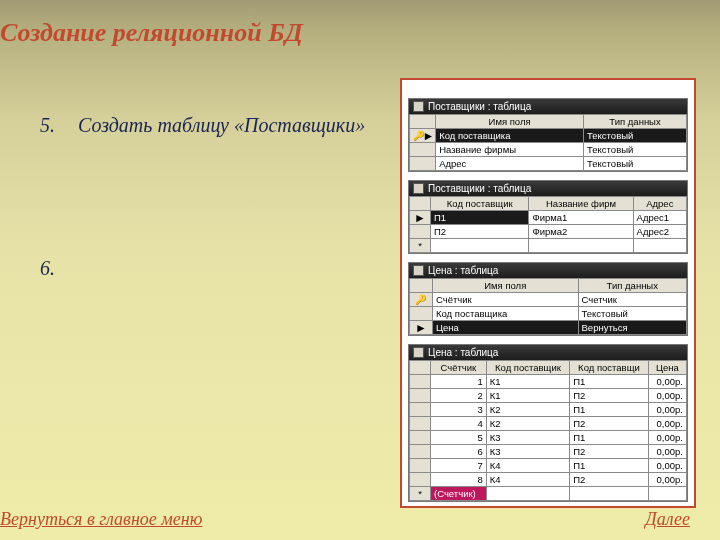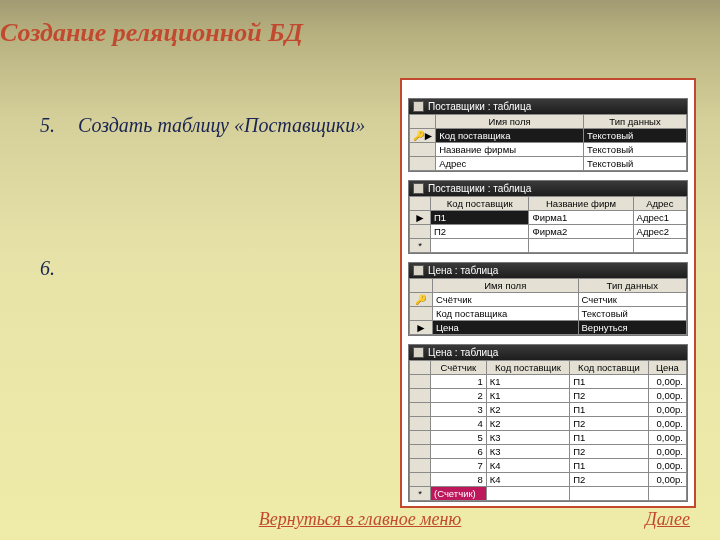--- a/index.html
+++ b/index.html
@@ -10,21 +10,21 @@
     position:relative;overflow:hidden;
   }
   .title{
     position:absolute;top:18px;left:0;right:0;text-align:left;
     font-style:italic;font-weight:bold;color:#c2492f;font-size:26px;
   }
   .steps{position:absolute;left:40px;top:114px;width:340px;color:#1a2452}
   .step{font-style:italic;font-size:20px;margin-bottom:120px;display:flex}
   .step .num{width:38px;flex:none}
   .step .txt{flex:1}
-  .nav{position:absolute;bottom:10px;left:0;right:0;display:flex;justify-content:center;gap:40px;
+  .nav{position:absolute;bottom:10px;left:0;right:0;display:flex;gap:40px;
        font-style:italic;font-size:18px}
   .nav a{color:#c2492f;text-decoration:underline;cursor:pointer}
   .nav .next{position:absolute;right:30px;bottom:0}
   
   .panel{
     position:absolute;right:24px;top:78px;width:296px;height:430px;
     background:#fff;border:2px solid #c2492f;padding:18px 6px;box-sizing:border-box;
     font-family:Tahoma,Arial,sans-serif;font-size:10px;color:#000;
     display:flex;flex-direction:column;gap:8px;
   }

